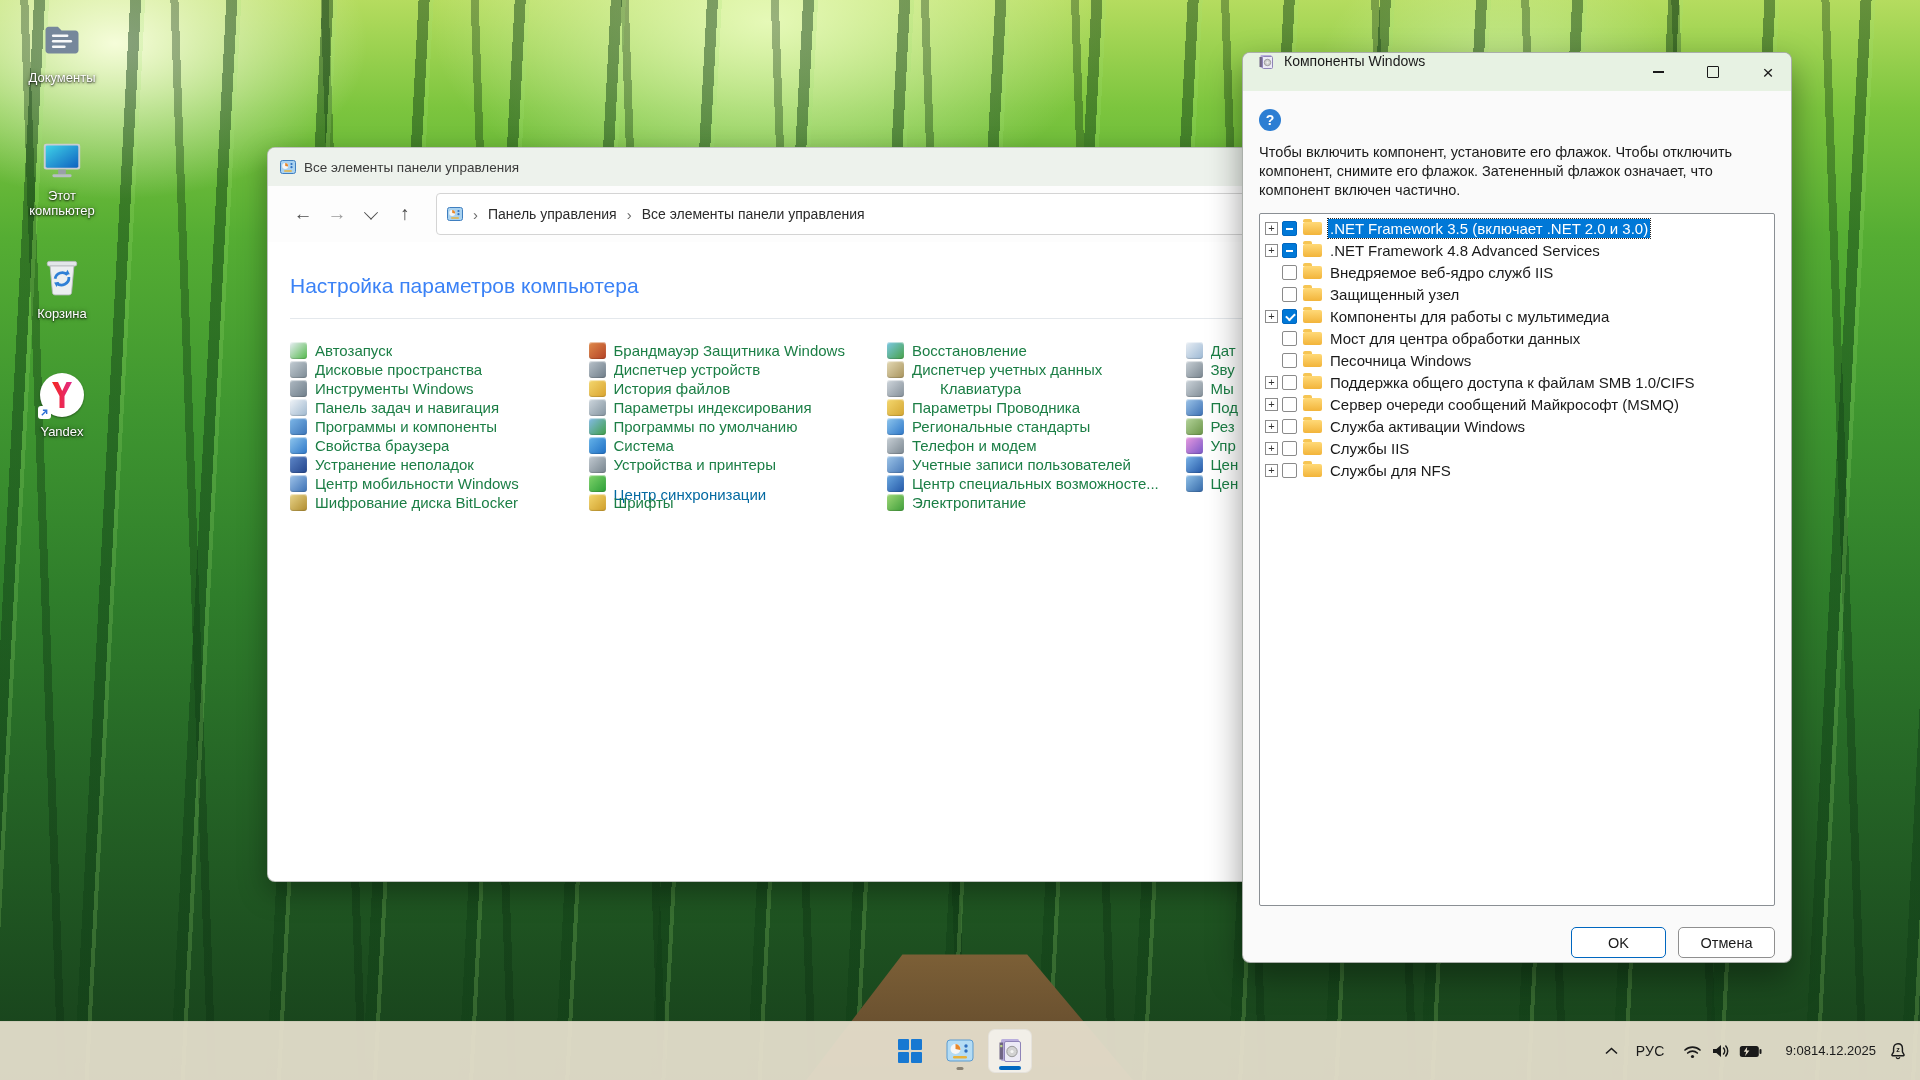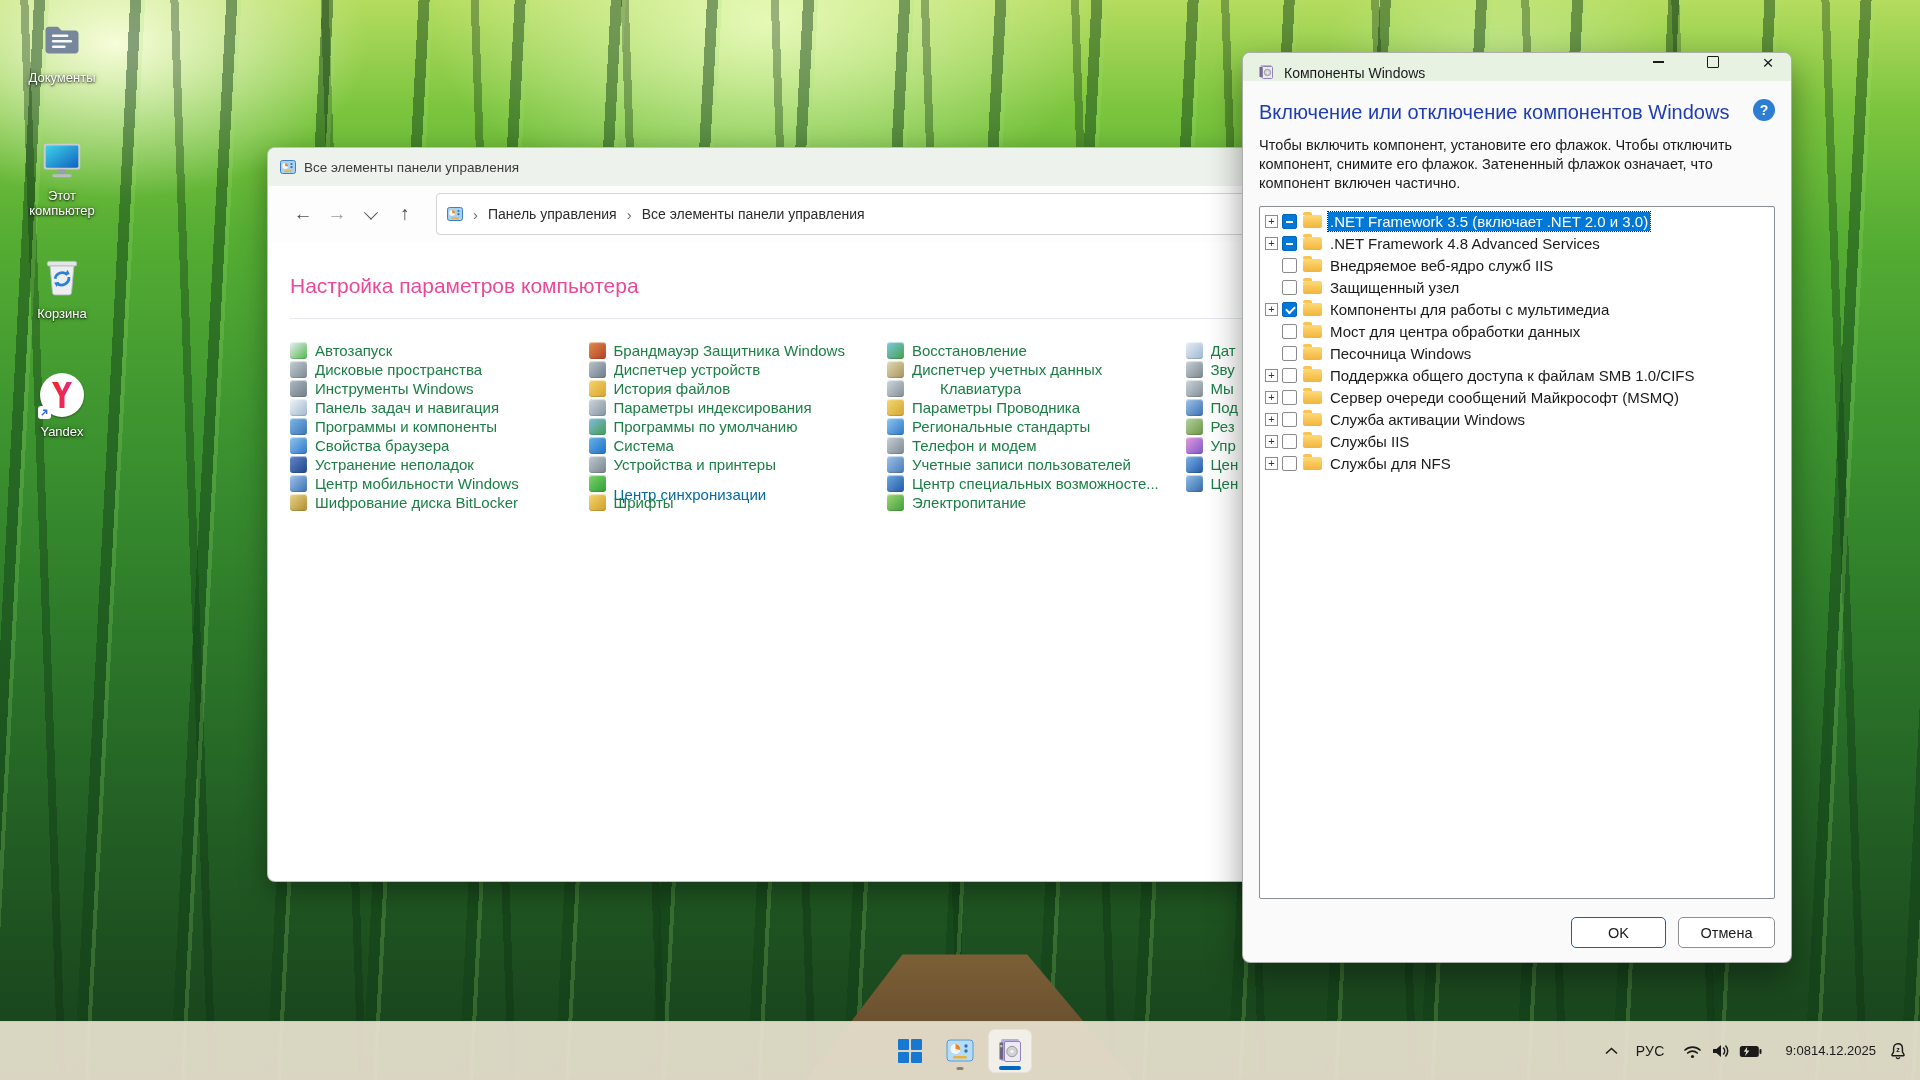--- a/index.html
+++ b/index.html
@@ -59,35 +59,35 @@
   .cp-toolbar{height:56px;background:#fdfdfd;display:flex;align-items:center;padding:0 16px 0 18px}
   .navbtn{width:34px;height:34px;display:flex;align-items:center;justify-content:center;color:#4c4c4c;font-size:19px;border-radius:5px}
   .chev-down{width:9px;height:9px;border-right:1.6px solid #4c4c4c;border-bottom:1.6px solid #4c4c4c;transform:rotate(45deg) translate(-1px,-1px)}
   .addrbar{
     flex:1;height:40px;margin-left:14px;border:1px solid #d4d4d4;border-radius:4px;background:#fff;
     display:flex;align-items:center;padding:0 10px;gap:8px;min-width:0;
   }
   .crumb{font-size:14px;color:#2b2b2b;white-space:nowrap}
   .crumb-sep{color:#6b6b6b;font-size:15px;padding:0 2px}
   .cp-content{padding:32px 24px 0 22px}
-  .cp-heading{font-size:21px;color:#ec4899;font-weight:400}
+  .cp-heading{font-size:21px;color:#3b82f6;font-weight:400}
   .cp-divider{height:1px;background:#e4e8ec;margin-top:20px}
   .cp-grid{display:flex;margin-top:22px}
   .cp-col{width:300px;display:flex;flex-direction:column;}
   .cp-item{display:flex;align-items:center;gap:8px;height:19px;cursor:pointer}
   .cp-ico{width:17px;height:17px;border-radius:3px;flex:0 0 auto;box-shadow:inset 0 1px 1px rgba(255,255,255,.6), inset 0 -1px 1px rgba(0,0,0,.15)}
   .cp-item .cp-lbl{font-size:15px;color:#1b7e45;white-space:nowrap;overflow:hidden}
 
   
   .dlg{
     position:absolute;left:1242px;top:52px;width:548px;height:909px;z-index:10;
     background:#fafafa;border-radius:8px;overflow:hidden;
     border:1px solid rgba(90,100,90,.5);box-shadow:0 14px 34px rgba(0,0,0,.4);
   }
-  .dlg-titlebar{height:28px;background:#e7f2e3;display:flex;align-items:flex-end;padding-left:14px;gap:9px}
+  .dlg-titlebar{height:38px;background:#e7f2e3;display:flex;align-items:flex-start;padding-left:14px;gap:9px}
   .dlg-titlebar .t{font-size:14px;color:#1a1a1a;flex:1}
   .winbtn{width:46px;height:38px;display:flex;align-items:center;justify-content:center;color:#1a1a1a}
   .winbtn .min{width:11px;height:1.4px;background:#1a1a1a}
   .winbtn .max{width:10px;height:10px;border:1.4px solid #1a1a1a;border-radius:1px}
   .winbtn .cls{font-size:19px;line-height:19px}
   .dlg-body{padding:16px 16px 0 16px;position:relative;height:calc(100% - 38px);box-sizing:border-box}
   .dlg-head-row{display:flex;align-items:flex-start;justify-content:space-between}
   .dlg-heading{font-size:20px;color:#1f3db0;font-weight:400;margin-top:4px}
   .help-circle{width:22px;height:22px;border-radius:50%;background:#2d7ed3;color:#fff;font-size:14px;font-weight:bold;display:flex;align-items:center;justify-content:center;margin-top:2px}
   .dlg-desc{margin-top:12px;font-size:14.5px;line-height:19px;color:#1a1a1a;width:508px}
@@ -408,21 +408,20 @@
       </div>
     <div class="winbtn">
         <span class="max"></span>
       </div>
     <div class="winbtn">
         <span class="cls">×</span>
       </div>
   </div>
   <div class="dlg-body">
     <div class="dlg-head-row">
-      <div class="dlg-heading">Включение или отключение компонентов Windows</div>
       <div class="help-circle">?</div>
     </div>
     <div class="dlg-desc">Чтобы включить компонент, установите его флажок. Чтобы отключить компонент, снимите его флажок. Затененный флажок означает, что компонент включен частично.</div>
     <div class="listbox" id="feature-tree">
         <div class="tree-row">
           <span class="expander">+</span>
           <span class="cb indeterminate"></span>
           <span class="folder"></span>
           <span class="tree-lbl selected">.NET Framework 3.5 (включает .NET 2.0 и 3.0)</span>
         </div>

